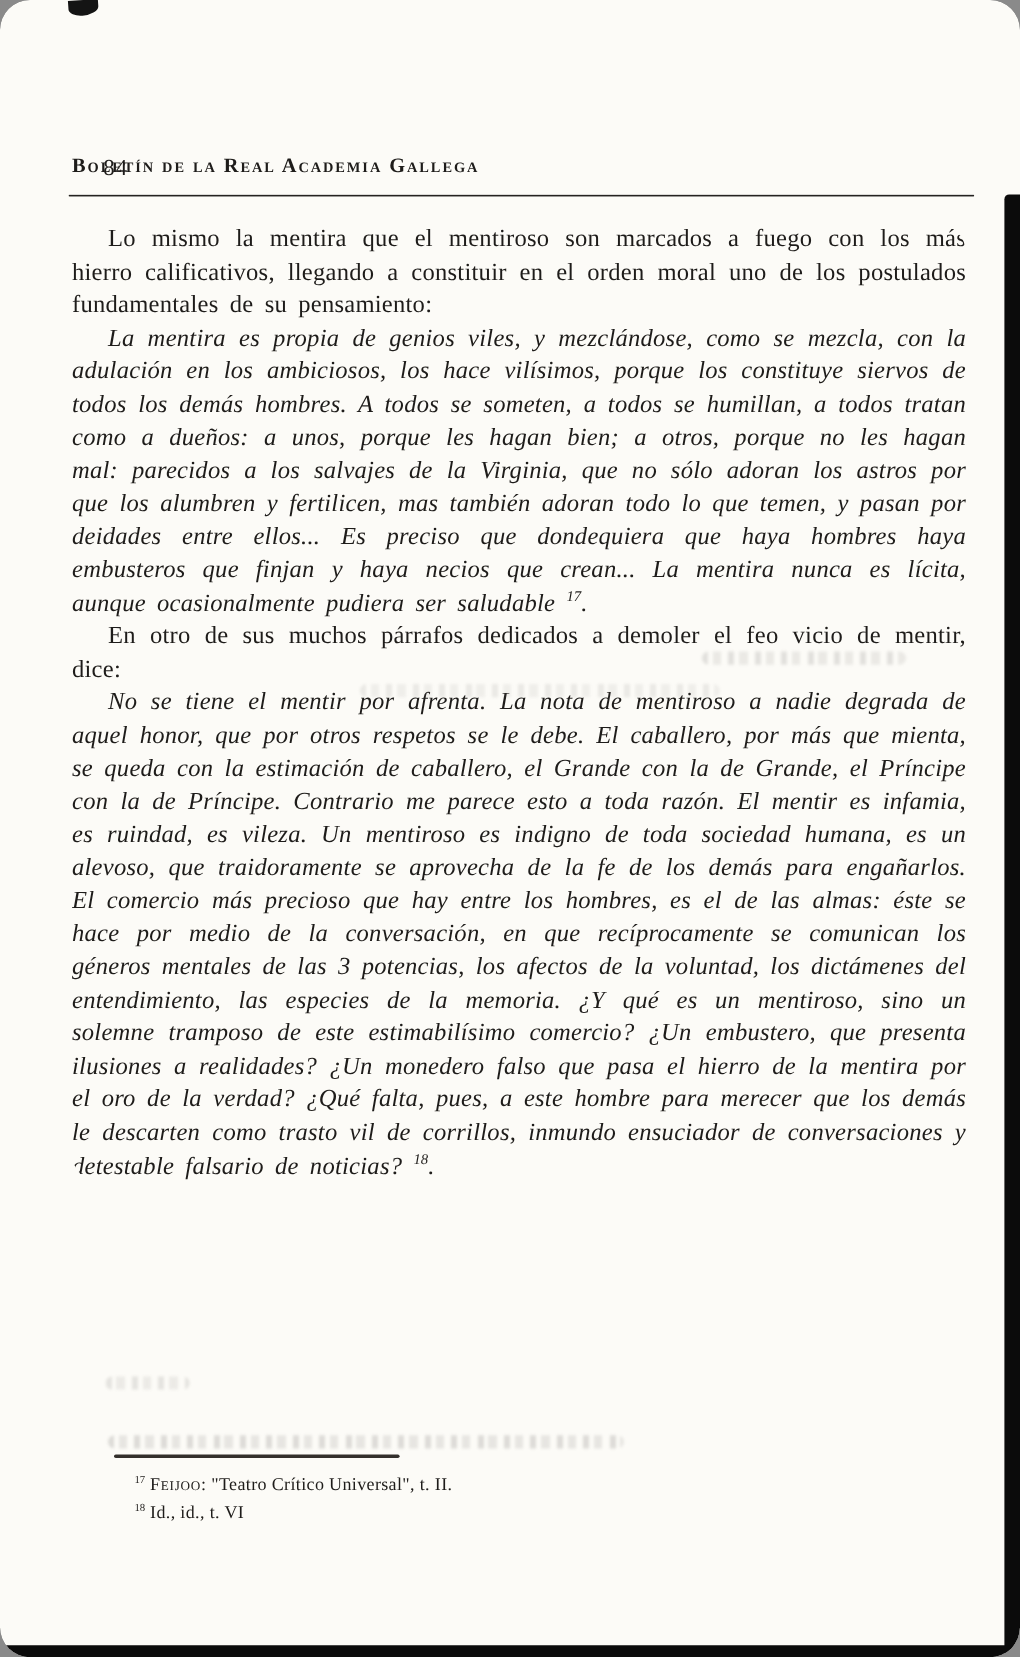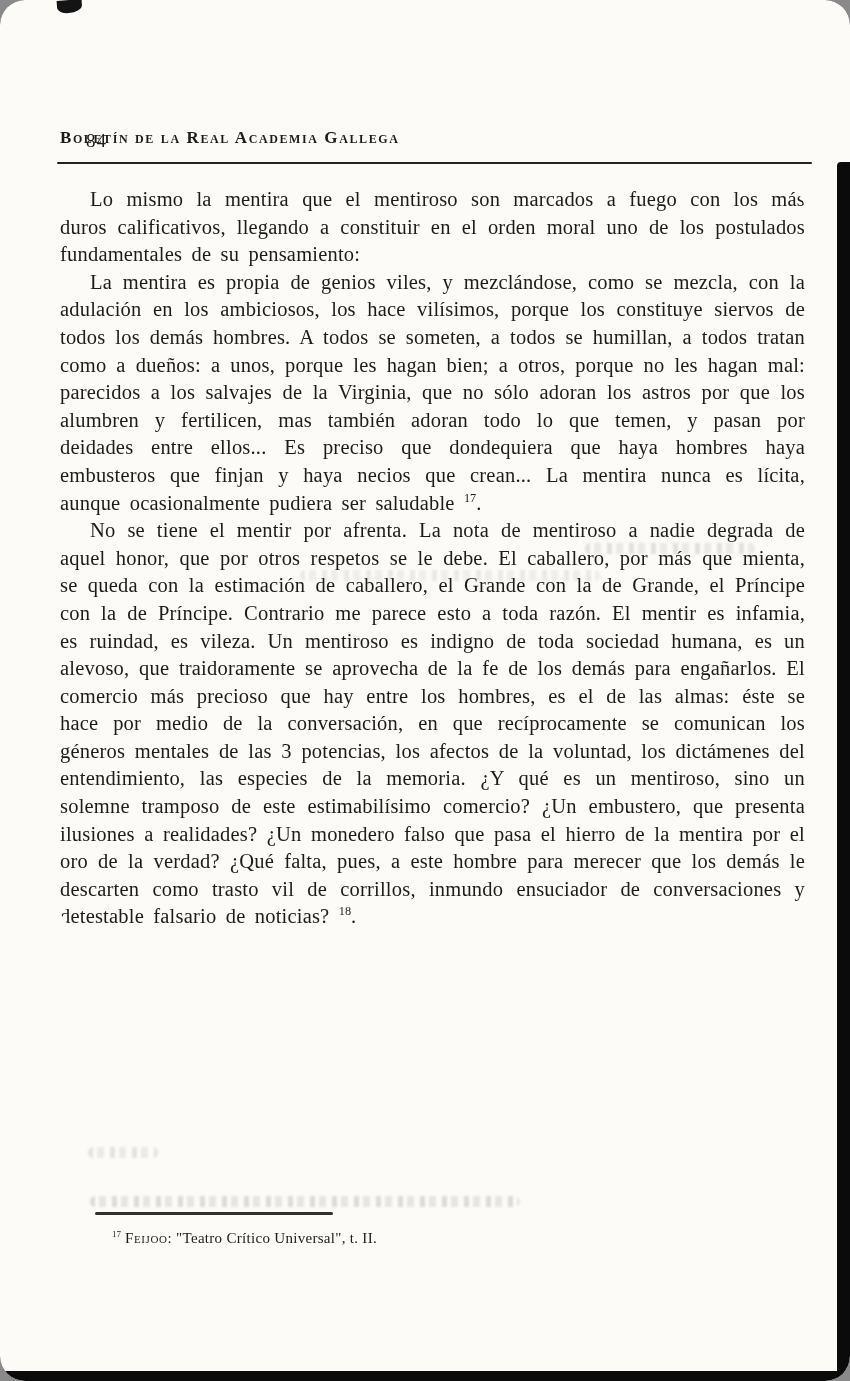--- a/index.html
+++ b/index.html
@@ -42,21 +42,21 @@
     margin: 22px 45px 0 60px;
     max-height: 1005px;
     overflow: hidden;
     font-size: 20.5px;
     line-height: 27.6px;
     text-align: justify;
     letter-spacing: 0.2px;
     word-spacing: 4px;
   }
   .body p { text-indent: 30px; }
-  p.italic, span.italic { }
+  p.italic, span.italic { font-style: italic; }
   sup {
     font-size: 0.6em;
     vertical-align: super;
     line-height: 0;
     letter-spacing: 0;
   }
   .fnrule {
     position: absolute;
     left: 95px;
     top: 1212px;
@@ -124,32 +124,34 @@
   <div class="smudge-topleft"></div>
 
   <div class="header">
     <span class="pagenum">84</span>
     <span class="htitle">Boletín de la Real Academia Gallega</span>
   </div>
 
   <div class="rule"></div>
 
   <div class="body">
-    <p>Lo mismo la mentira que el mentiroso son marcados a fuego con los más duros calificativos, llegando a constituir en el orden moral uno de los postulados fundamentales de su pensamiento:</p>
+    <p>Lo mismo la mentira que el mentiroso son marcados a fuego con los más hierro calificativos, llegando a constituir en el orden moral uno de los postulados fundamentales de su pensamiento:</p>
     <p class="italic"><span>La mentira es propia de genios viles, y mezclándose, como se mezcla, con la adulación en los ambiciosos, los hace vilísimos, porque los constituye siervos de todos los demás hombres. A todos se someten, a todos se humillan, a todos tratan como a dueños: a unos, porque les hagan bien; a otros, porque no les hagan mal: parecidos a los salvajes de la Virginia, que no sólo adoran los astros por que los alumbren y fertilicen, mas también adoran todo lo que temen, y pasan por deidades entre ellos... Es preciso que dondequiera que haya hombres haya embusteros que finjan y haya necios que crean... La mentira nunca es lícita, aunque ocasionalmente pudiera ser saludable</span> <sup>17</sup><span>.</span></p>
+    <p>En otro de sus muchos párrafos dedicados a demoler el feo vicio de mentir, dice:</p>
     <p class="italic"><span>No se tiene el mentir por afrenta. La nota de mentiroso a nadie degrada de aquel honor, que por otros respetos se le debe. El caballero, por más que mienta, se queda con la estimación de caballero, el Grande con la de Grande, el Príncipe con la de Príncipe. Contrario me parece esto a toda razón. El mentir es infamia, es ruindad, es vileza. Un mentiroso es indigno de toda sociedad humana, es un alevoso, que traidoramente se aprovecha de la fe de los demás para engañarlos. El comercio más precioso que hay entre los hombres, es el de las almas: éste se hace por medio de la conversación, en que recíprocamente se comunican los géneros mentales de las 3 potencias, los afectos de la voluntad, los dictámenes del entendimiento, las especies de la memoria. ¿Y qué es un mentiroso, sino un solemne tramposo de este estimabilísimo comercio? ¿Un embustero, que presenta ilusiones a realidades? ¿Un monedero falso que pasa el hierro de la mentira por el oro de la verdad? ¿Qué falta, pues, a este hombre para merecer que los demás le descarten como trasto vil de corrillos, inmundo ensuciador de conversaciones y detestable falsario de noticias?</span> <sup>18</sup><span>.</span></p>
   </div>
 
   <div class="bleed bleed1"></div>
   <div class="bleed bleed2"></div>
   <div class="bleed bleed4"></div>
   <div class="bleed bleed3"></div>
 
   <div class="fnrule"></div>
 
   <div class="footnotes">
     <p><sup>17</sup> <span class="sc">Feijoo</span><span>: "Teatro Crítico Universal", t. II.</span></p>
+    <p><sup>18</sup> <span class="sc"></span><span>Id., id., t. VI</span></p>
   </div>
 
   <div class="edge-right"></div>
   <div class="edge-bottom"></div>
 
 </div>
 
 </body></html>

